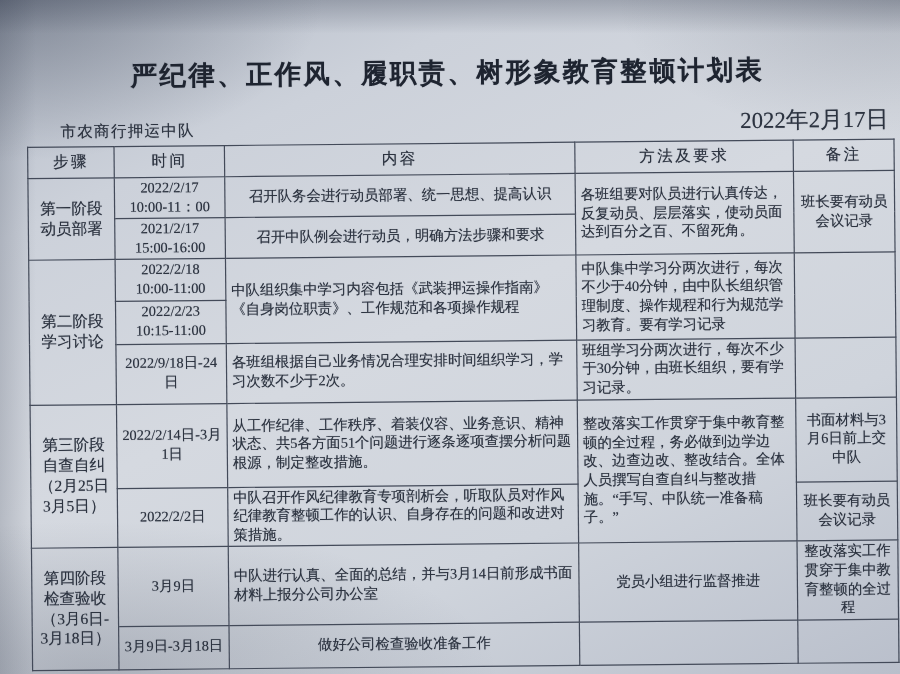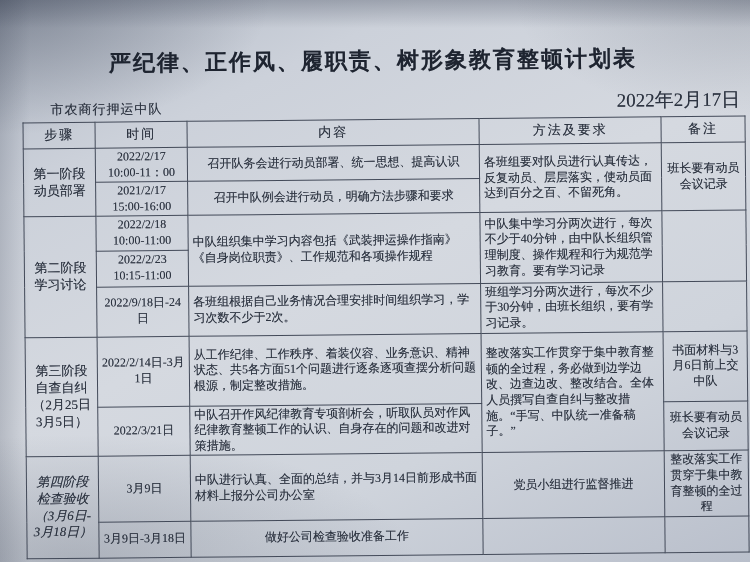--- a/index.html
+++ b/index.html
@@ -105,27 +105,27 @@
       <td rowspan="2" class="pre" style="font-size:13px;">第三阶段
 自查自纠
 （2月25日
 3月5日）</td>
       <td>2022/2/14日-3月1日</td>
       <td class="tl">从工作纪律、工作秩序、着装仪容、业务意识、精神状态、共5各方面51个问题进行逐条逐项查摆分析问题根源，制定整改措施。</td>
       <td rowspan="2" class="tl">整改落实工作贯穿于集中教育整顿的全过程，务必做到边学边改、边查边改、整改结合。全体人员撰写自查自纠与整改措施。“手写、中队统一准备稿子。”</td>
       <td>书面材料与3月6日前上交中队</td>
     </tr>
     <tr style="height:47px;">
-      <td>2022/3/21日</td>
+      <td>2022/2/2日</td>
       <td class="tl">中队召开作风纪律教育专项剖析会，听取队员对作风纪律教育整顿工作的认识、自身存在的问题和改进对策措施。</td>
       <td>班长要有动员会议记录</td>
     </tr>
 
     <tr style="height:55px;">
-      <td rowspan="2" class="pre" style="font-size:13px;font-style:italic;">第四阶段
+      <td rowspan="2" class="pre" style="font-size:13px;">第四阶段
 检查验收
 （3月6日-
 3月18日）</td>
       <td>3月9日</td>
       <td class="tl">中队进行认真、全面的总结，并与3月14日前形成书面材料上报分公司办公室</td>
       <td>党员小组进行监督推进</td>
       <td>整改落实工作贯穿于集中教育整顿的全过程</td>
     </tr>
     <tr style="height:36px;">
       <td>3月9日-3月18日</td>

